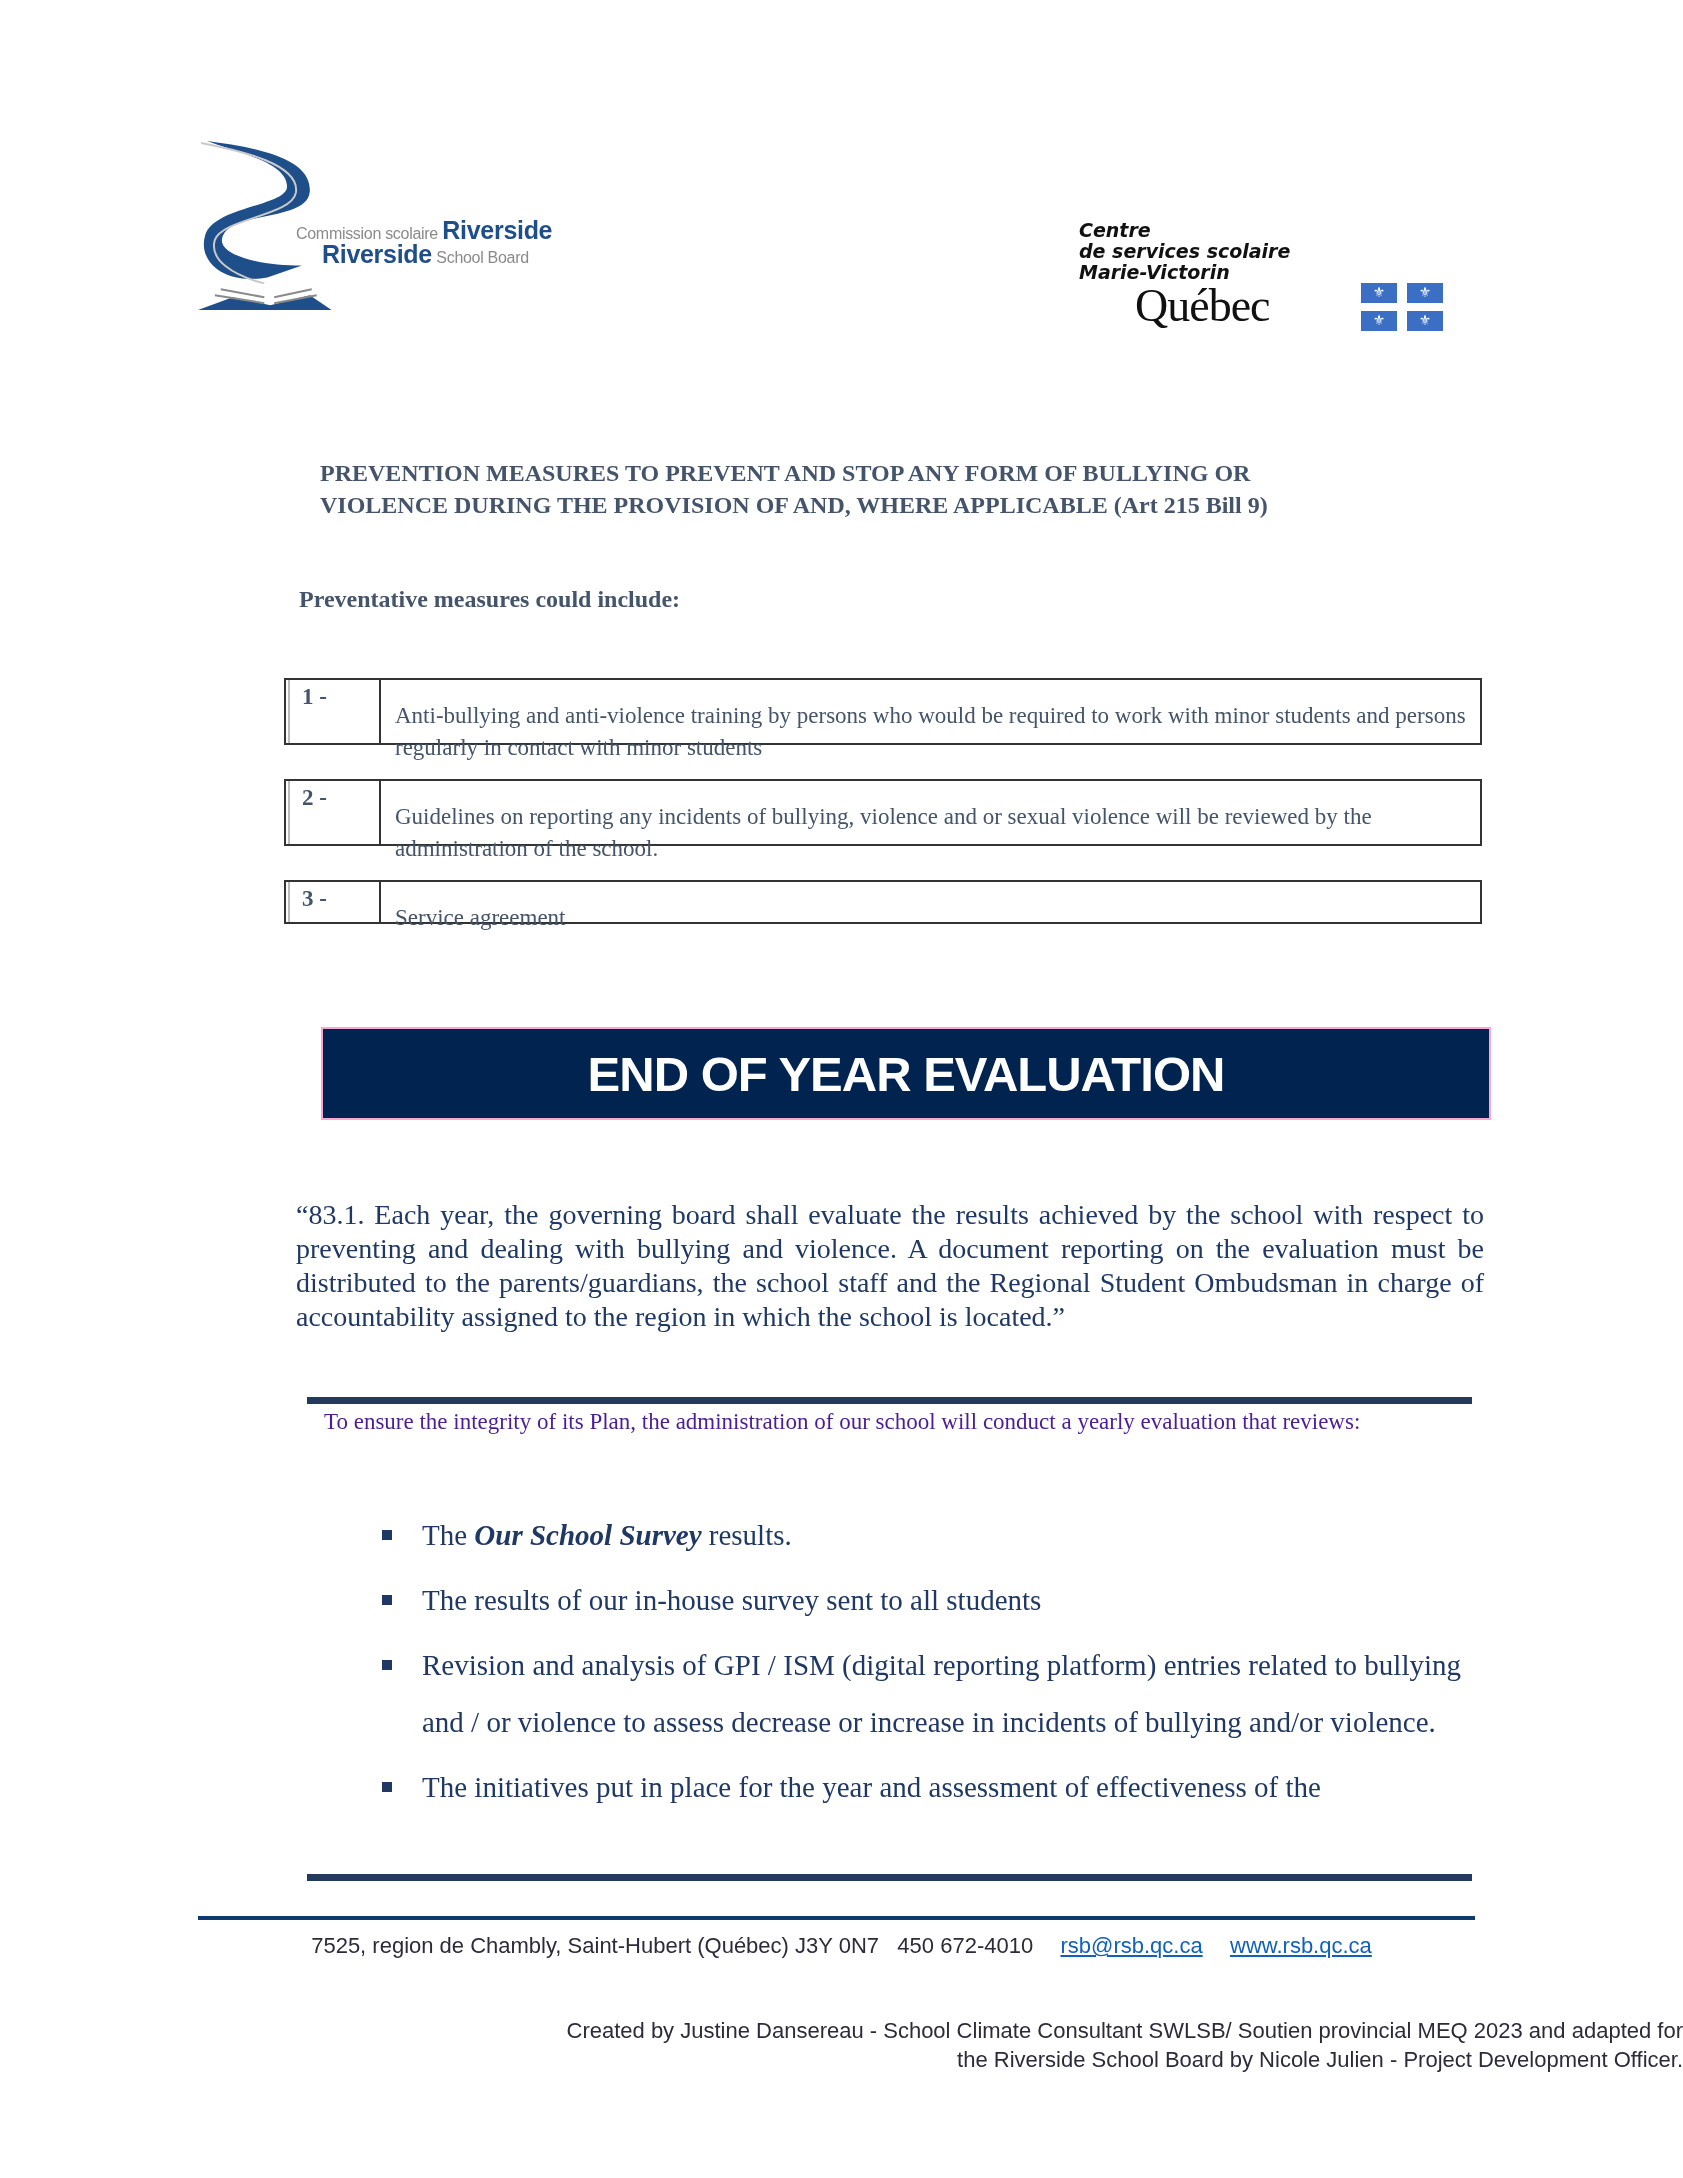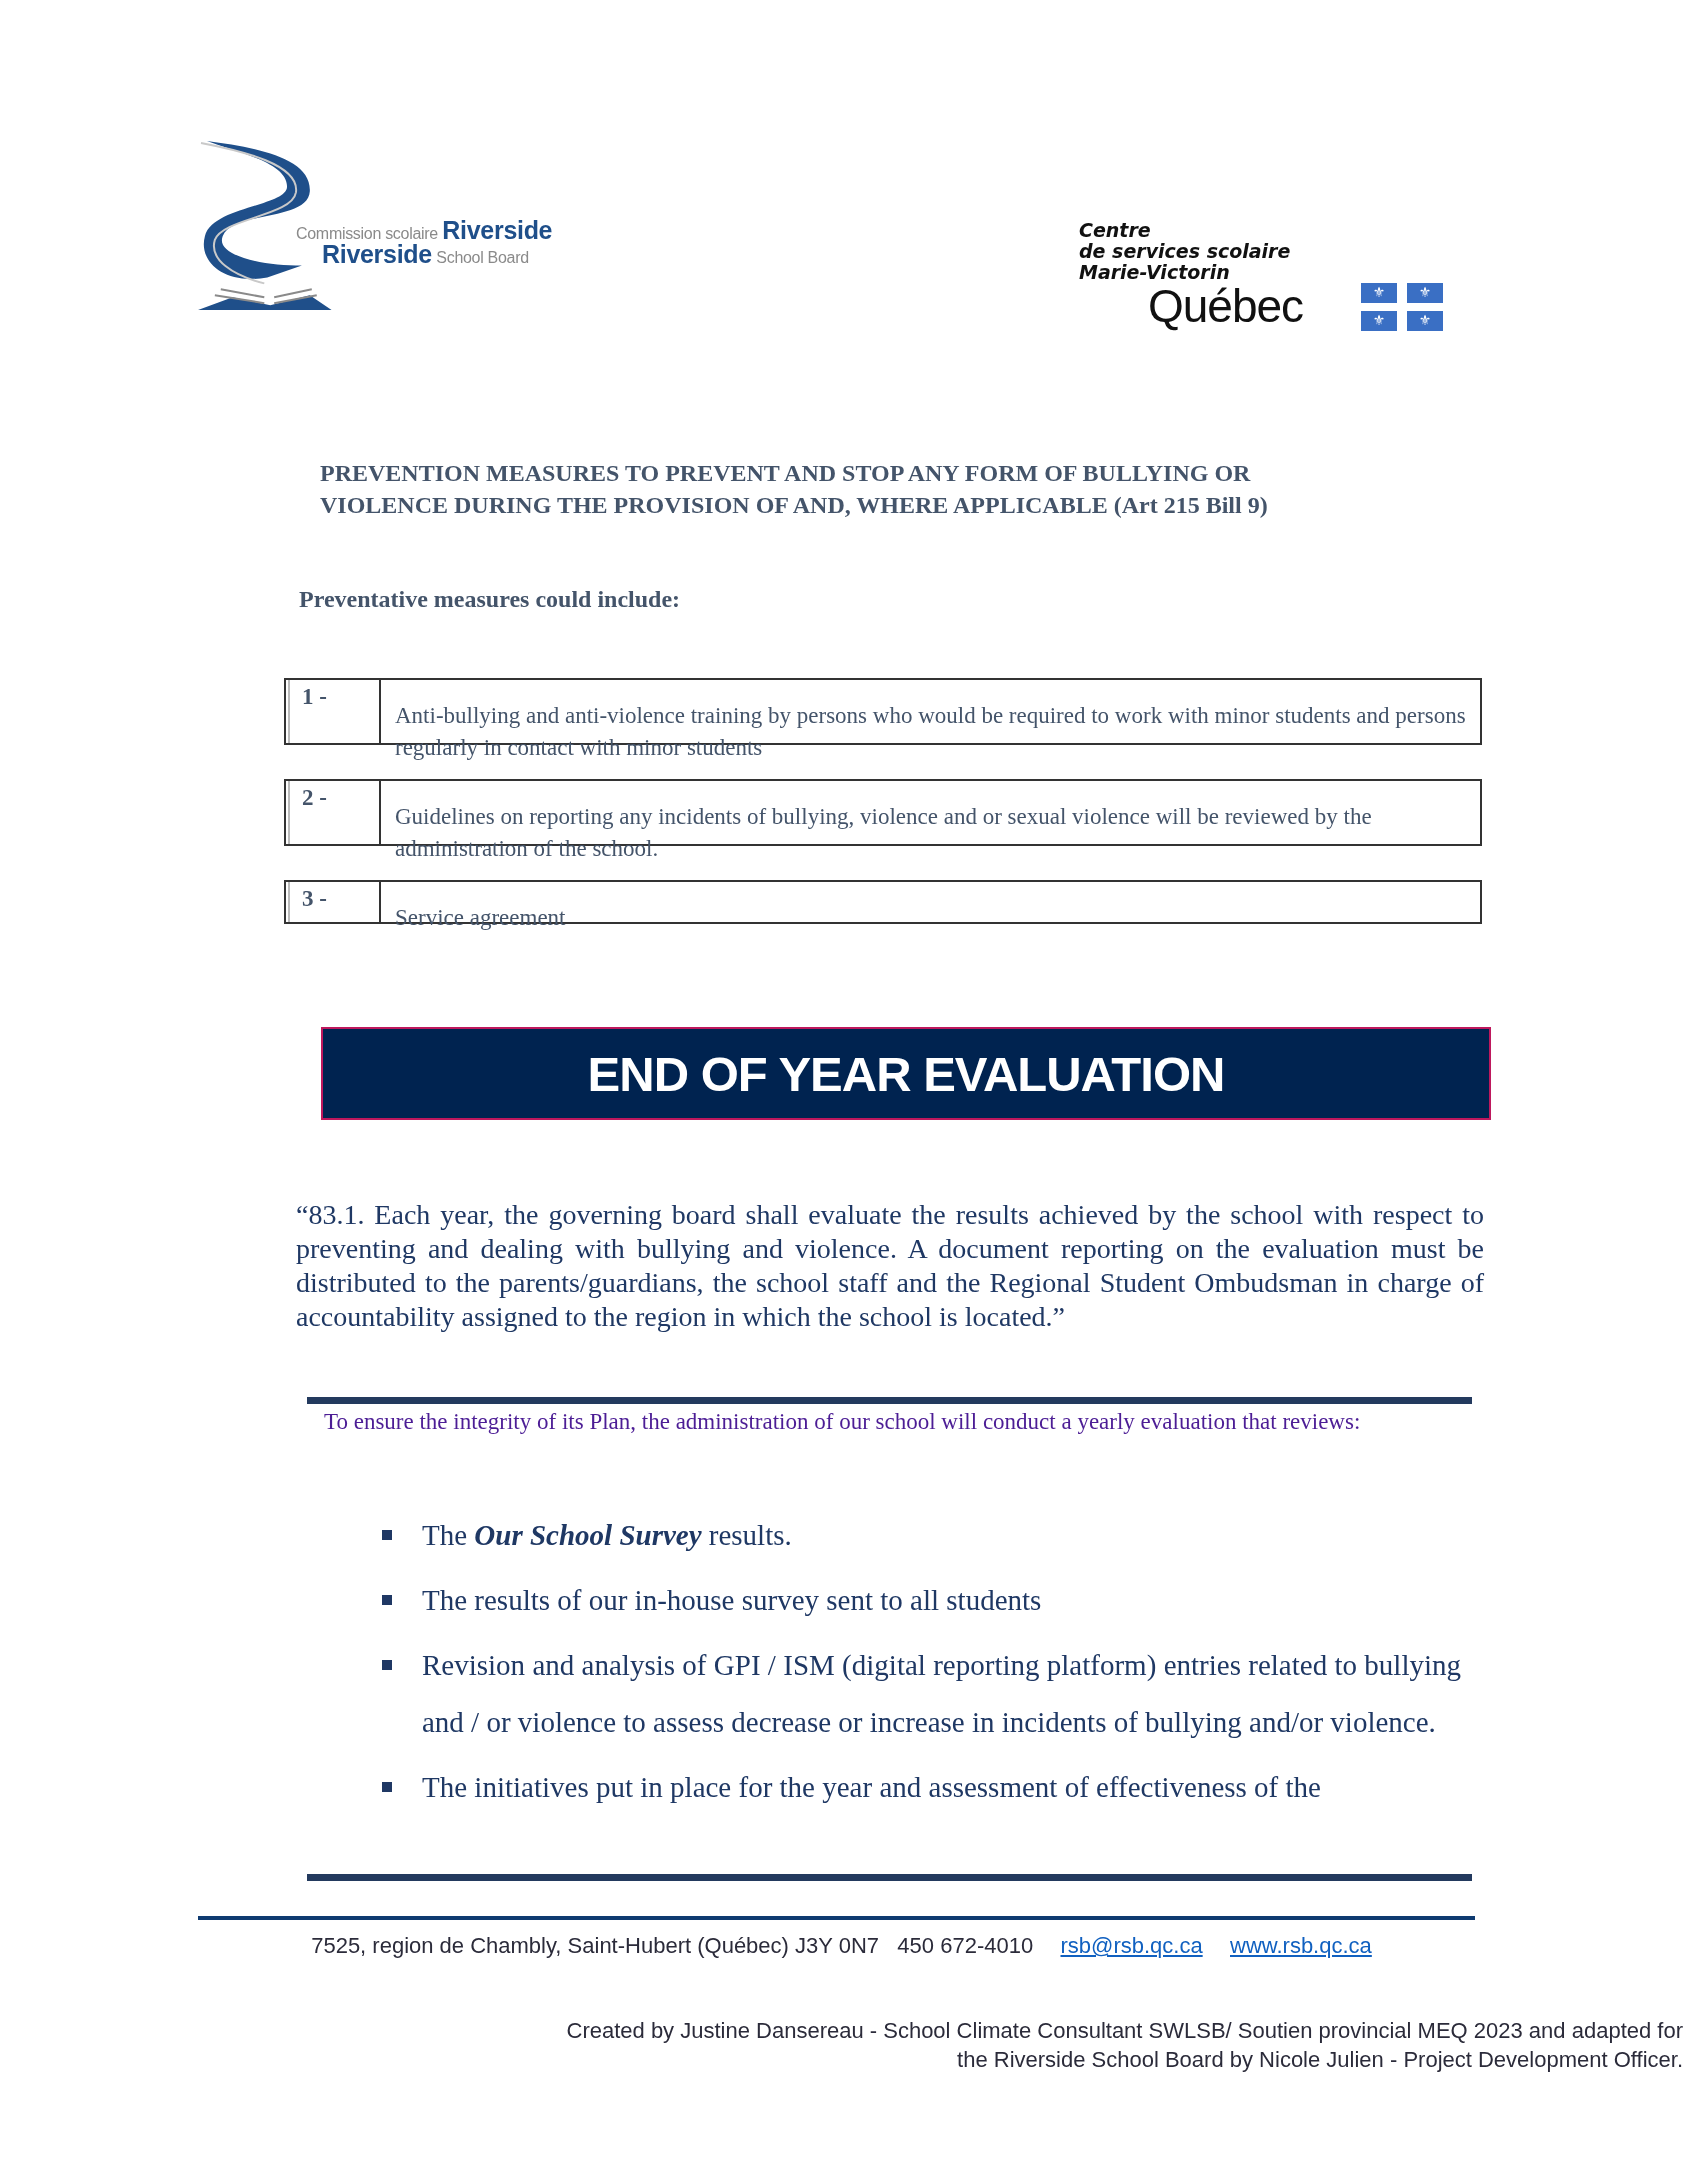--- a/index.html
+++ b/index.html
@@ -9,35 +9,35 @@
   
   #logo-riverside { left: 193px; top: 137px; width: 376px; height: 183px; }
   .rs-text1 { position: absolute; left: 103px; top: 79px; white-space: nowrap; font-family: "Liberation Sans", sans-serif; text-align: center; }
   .rs-small { color: #8a8a8a; font-size: 16px; letter-spacing: -0.3px; }
   .rs-big { color: #1f4f8a; font-size: 25px; font-weight: bold; letter-spacing: -0.3px; }
   .rs-text2 { position: absolute; left: 129px; top: 103px; white-space: nowrap; font-family: "Liberation Sans", sans-serif; }
 
   
   #logo-quebec { left: 1079px; top: 220px; width: 376px; height: 124px; }
   .cs-line { font-family: "DejaVu Sans", sans-serif; font-weight: bold; font-style: italic; font-size: 19px; color: #111; line-height: 21px; white-space: nowrap; }
-  .quebec-word { position: absolute; left: 69px; top: 61px; font-family: Liberation Sans, sans-serif; font-size: 46px; color: #111; letter-spacing: -1px; line-height: 50px; }
+  .quebec-word { position: absolute; left: 56px; top: 61px; font-family: Liberation Serif, serif; font-size: 46px; color: #111; letter-spacing: -1px; line-height: 50px; }
   .flag { position: absolute; left: 282px; top: 63px; width: 85px; height: 50px; }
   .flag .q { position: absolute; width: 36px; height: 20px; background: #3a6fc4; color: #fff; font-size: 14px; line-height: 20px; text-align: center; }
 
   
   .heading { left: 299px; top: 457px; width: 1188px; color: #44546a; font-weight: bold; font-size: 24px; line-height: 32px; margin-left: 21px; }
   .subheading { left: 299px; top: 586px; color: #44546a; font-weight: bold; font-size: 24px; }
 
   
   .measure { left: 284px; width: 1198px; border: 2px solid #333; display: flex; box-sizing: border-box; background: #fff; }
   .measure .num { width: 93px; border-right: 2px solid #333; color: #44546a; font-weight: bold; font-size: 23px; padding: 4px 0 0 12px; box-sizing: border-box; border-left: 2px solid #bbb; margin-left: 2px; }
   .measure .txt { flex: 1; color: #44546a; font-size: 23px; line-height: 32px; padding: 20px 14px; }
 
   
-  .banner { left: 321px; top: 1027px; width: 1170px; height: 93px; background: #002350; border: 2px solid #be185d; box-sizing: border-box; display: flex; align-items: center; justify-content: center; }
+  .banner { left: 321px; top: 1027px; width: 1170px; height: 93px; background: #002350; border: 2px solid #f9a8d4; box-sizing: border-box; display: flex; align-items: center; justify-content: center; }
   .banner span { color: #fff; font-family: "Liberation Sans", sans-serif; font-weight: bold; font-size: 49px; letter-spacing: -1px; }
 
   
   .quote { left: 296px; top: 1198px; width: 1188px; color: #1f3864; font-size: 28px; line-height: 34px; text-align: justify; }
 
   
   .rule { height: 7px; background: #233a5e; }
   .intro { left: 324px; top: 1406px; width: 1158px; color: #4c1d95; font-size: 23px; line-height: 32px; }
   .bullets { left: 382px; top: 1507px; width: 1079px; color: #1f3864; font-size: 29px; line-height: 57px; margin: 0; padding: 0; list-style: none; }
   .bullets li { position: relative; padding-left: 40px; text-align: justify; }

